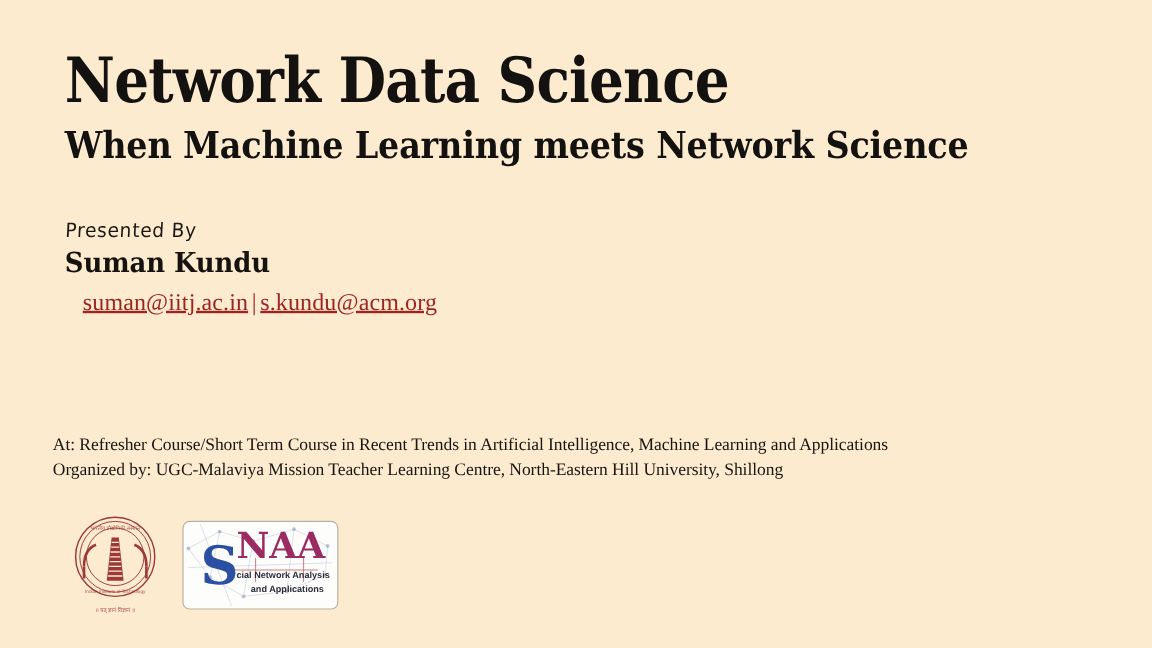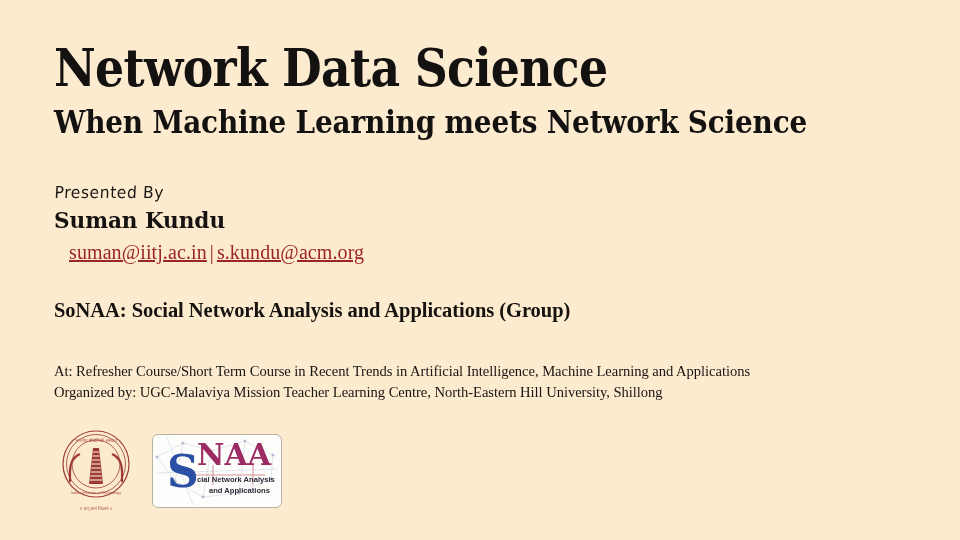--- a/index.html
+++ b/index.html
@@ -111,21 +111,21 @@
     line-height: 1.3;
     color: #151210;
     margin: 0;
     letter-spacing: -0.05px;
     white-space: nowrap;
   }
 
   
   .event-block {
     position: absolute;
-    left: 54px;
+    left: 44px;
     top: 361px;
     width: 890px;
   }
   .event-line {
     font-family: "Liberation Serif", serif;
     font-size: 14.6px;
     line-height: 1.42;
     color: #191512;
     margin: 0;
     letter-spacing: -0.05px;
@@ -176,21 +176,20 @@
 
   <div class="presenter-block">
     <div class="presented-by">Presented By</div>
     <div class="presenter-name">Suman Kundu</div>
     <div class="emails">
       <span>suman@iitj.ac.in</span><span class="sep">|</span><span>s.kundu@acm.org</span>
     </div>
   </div>
 
   <div class="affiliation-block">
-    <div class="affiliation-line">SoNAA: Social Network Analysis and Applications (Group)</div>
   </div>
 
   <div class="event-block">
     <div class="event-line">At:  Refresher Course/Short Term Course in Recent Trends in Artificial Intelligence, Machine Learning and Applications</div>
     <div class="event-line">Organized by: UGC-Malaviya Mission Teacher Learning Centre, North-Eastern Hill University, Shillong</div>
   </div>
 
   <div class="logo-row">
 
     <div class="iit-logo">

